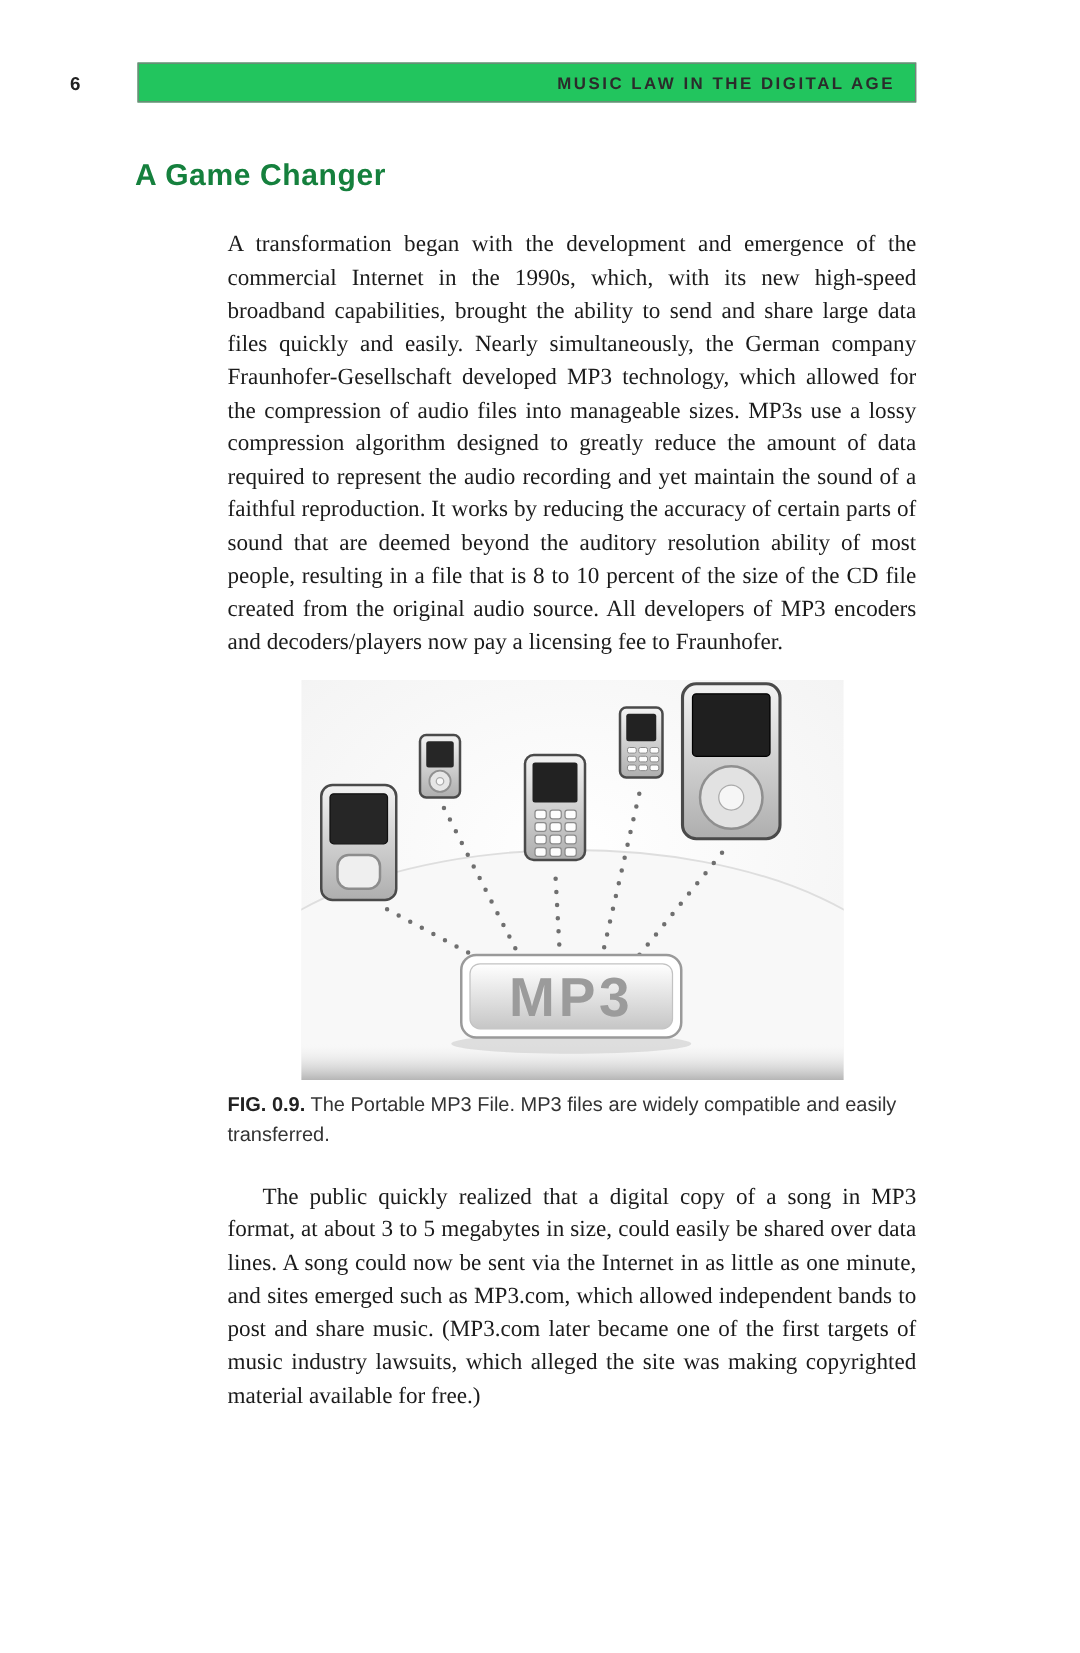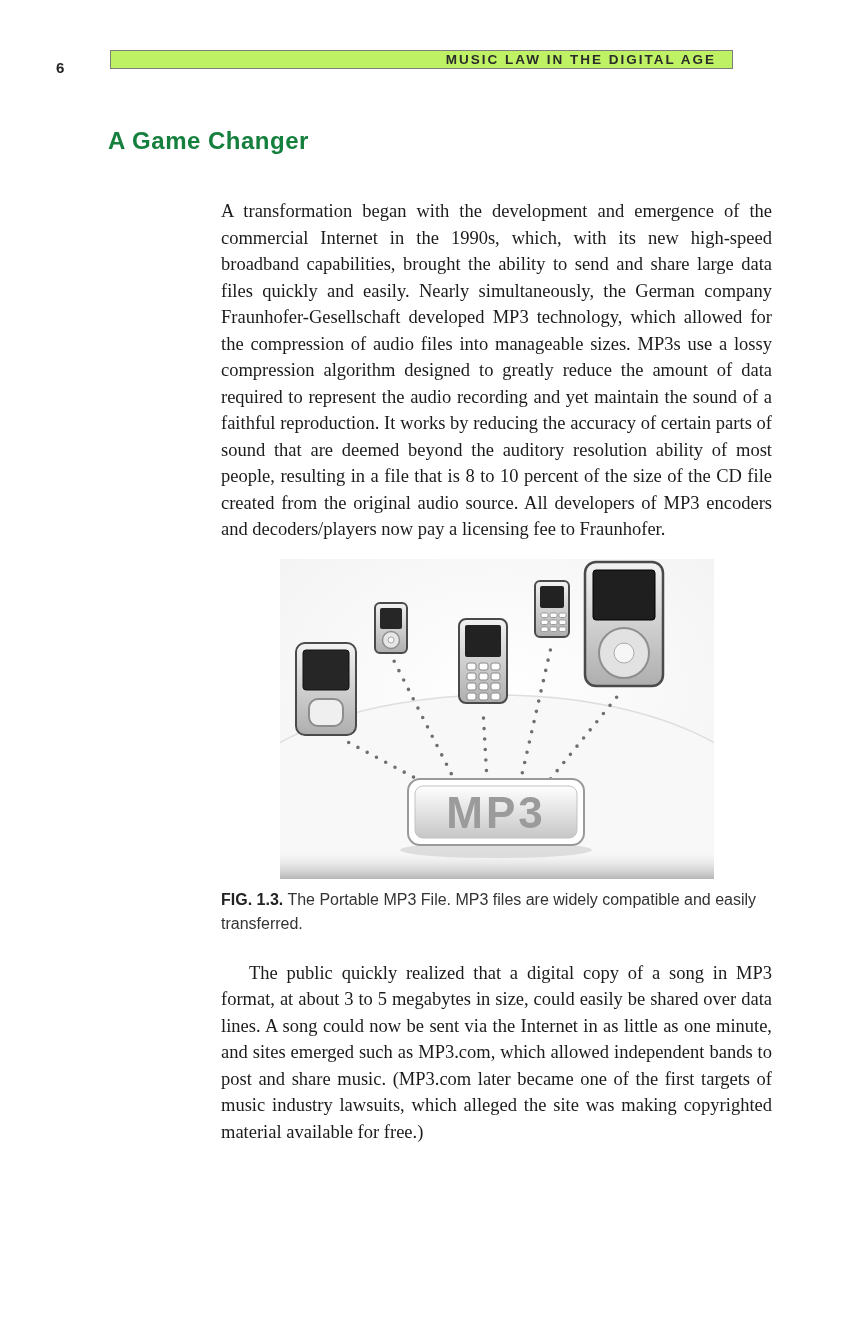--- a/index.html
+++ b/index.html
@@ -18,44 +18,44 @@
 
   
   .page-header { position: absolute; top: 50px; left: 0; right: 0; height: 36px; }
   .page-number {
     position: absolute; left: 56px; top: 9px;
     font-family: "Liberation Sans", sans-serif;
     font-weight: bold; font-size: 15px; color: #222;
   }
   .running-head-box {
     position: absolute; left: 110px; top: 0;
-    width: 623px; height: 19px;
+    width: 623px; height: 32px;
     border: 1px solid #7d7d7d;
     display: flex; align-items: center; justify-content: flex-end;
     padding-right: 16px;
-    background: #bef264;
+    background: #22c55e;
   }
   .running-head {
     font-family: "Liberation Sans", sans-serif;
     font-weight: bold; font-size: 13.5px;
     letter-spacing: 2px; color: #2b2b2b;
     white-space: nowrap;
   }
 
   
   .section-heading {
     position: absolute; top: 127px; left: 108px;
     font-family: "Liberation Sans", sans-serif;
     font-weight: bold; font-size: 24px; letter-spacing: 0.5px;
     color: #15803d;
   }
 
   
   .body-block {
-    position: absolute; top: 198px; left: 182px; width: 551px; margin-left: 39px;
+    position: absolute; top: 183px; left: 182px; width: 551px;
   }
   p.body-text {
     font-size: 18.5px; line-height: 26.5px;
     text-align: justify; color: #1b1b1b;
   }
   p.body-text.indented { text-indent: 28px; margin-top: 24px; }
 
   
   figure.mp3-figure {
     width: 434px; margin: 16px auto 0 auto;
@@ -178,19 +178,19 @@
 
         <g>
           <ellipse cx="216" cy="291" rx="96" ry="8" fill="#cfcfcf" opacity="0.65"></ellipse>
           <rect x="128" y="220" width="176" height="66" rx="12" fill="#ffffff" stroke="#9a9a9a" stroke-width="2"></rect>
           <rect x="135" y="227" width="162" height="52" rx="8" fill="url(#badgeGrad)" stroke="#c2c2c2"></rect>
           <text x="216" y="269" text-anchor="middle" font-family="Liberation Sans, sans-serif" font-weight="bold" font-size="44" letter-spacing="3" fill="#9b9b9b">MP3</text>
         </g>
       </svg>
     </figure>
 
-    <p class="caption"><b>FIG. 1.3.</b> <span>The Portable MP3 File. MP3 files are widely compatible and easily transferred.</span></p>
+    <p class="caption"><b>FIG. 0.9.</b> <span>The Portable MP3 File. MP3 files are widely compatible and easily transferred.</span></p>
 
     <p class="body-text indented">The public quickly realized that a digital copy of a song in MP3 format, at about 3 to 5 megabytes in size, could easily be shared over data lines. A song could now be sent via the Internet in as little as one minute, and sites emerged such as MP3.com, which allowed independent bands to post and share music. (MP3.com later became one of the first targets of music industry lawsuits, which alleged the site was making copyrighted material available for free.)</p>
 
   </div>
 
 </div>
 
 </body></html>

